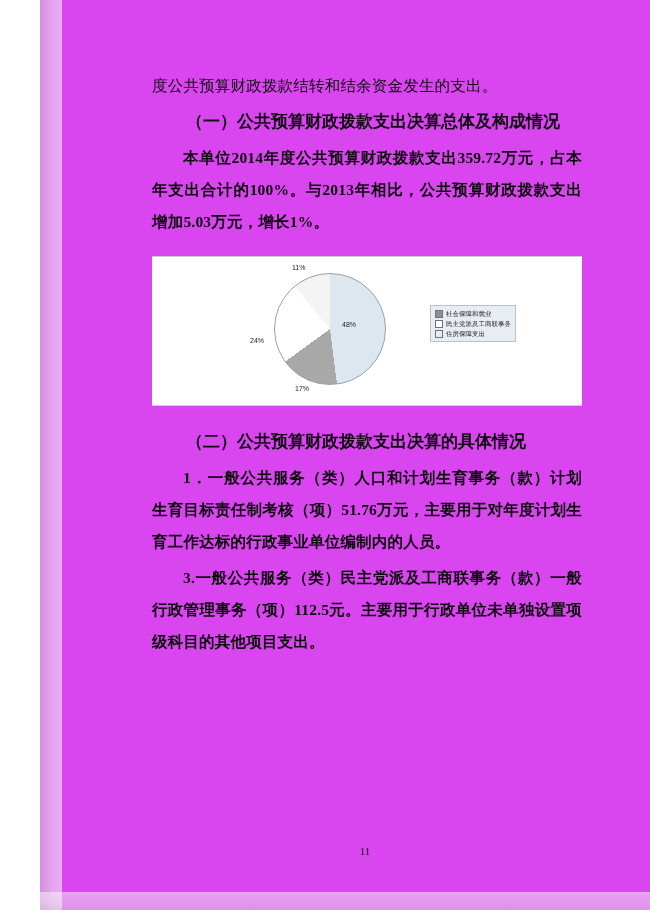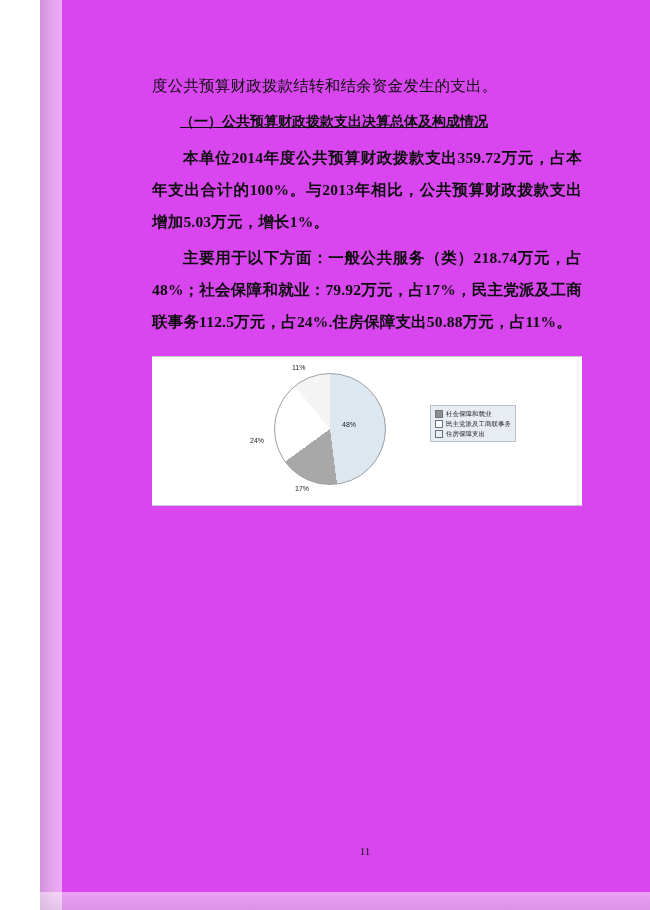--- a/index.html
+++ b/index.html
@@ -33,27 +33,26 @@
     letter-spacing: 0.2px;
     margin: 0 0 4px 0;
     text-align: justify;
     color: #0d0d0d;
   }
   .indent {
     text-indent: 2em;
     font-weight: bold;
   }
   .heading {
-    font-size: 14px;
+    font-size: 17px;
     line-height: 32px;
     font-weight: bold;
     text-indent: 2em;
     margin: 0 0 4px 0;
     color: #0d0d0d;
-    text-decoration: underline;
   }
   .chart-block {
     position: relative;
     width: 430px;
     height: 148px;
     margin: 18px 0 20px 0;
     border-top: 1px solid #c8cdd2;
     border-bottom: 1px solid #c8cdd2;
     background: #ffffff;
   }
@@ -156,21 +155,20 @@
   <div class="edge-bottom"></div>
 
   <div class="page-inner">
 
     <p class="para">度公共预算财政拨款结转和结余资金发生的支出。</p>
 
     <p class="heading">（一）公共预算财政拨款支出决算总体及构成情况</p>
 
     <p class="para indent">本单位2014年度公共预算财政拨款支出359.72万元，占本年支出合计的100%。与2013年相比，公共预算财政拨款支出增加5.03万元，增长1%。</p>
 
-    <p class="para indent">主要用于以下方面：一般公共服务（类）218.74万元，占48%；社会保障和就业：79.92万元，占17%，民主党派及工商联事务112.5万元，占24%.住房保障支出50.88万元，占11%。</p>
 
     <div class="chart-block">
       <div class="chart-area">
 
         <div class="pie-wrap">
           <div class="pie" style="background: conic-gradient(
                  #dde7f0 0deg 172.8deg,
                  #a8a8a8 172.8deg 234.0deg,
                  #ffffff 234.0deg 320.4deg,
                  #f4f4f4 320.4deg 360deg);"></div>
@@ -192,20 +190,23 @@
           </div>
           <div class="legend-row">
             <span class="swatch" style="background:#e6ecf2;"></span>
             <span>住房保障支出</span>
           </div>
         </div>
 
       </div>
     </div>
 
-
-
-
+    <p class="heading">（二）公共预算财政拨款支出决算的具体情况</p>
+
+    <p class="para indent">1．一般公共服务（类）人口和计划生育事务（款）计划生育目标责任制考核（项）51.76万元，主要用于对年度计划生育工作达标的行政事业单位编制内的人员。</p>
+
+
+    <p class="para indent">3.一般公共服务（类）民主党派及工商联事务（款）一般行政管理事务（项）112.5元。主要用于行政单位未单独设置项级科目的其他项目支出。</p>
 
   </div>
 
   <div class="page-number">11</div>
 </div>
 
 </body></html>

